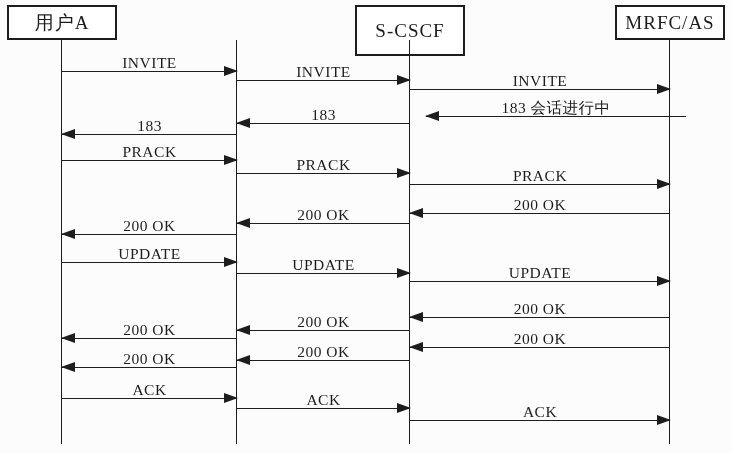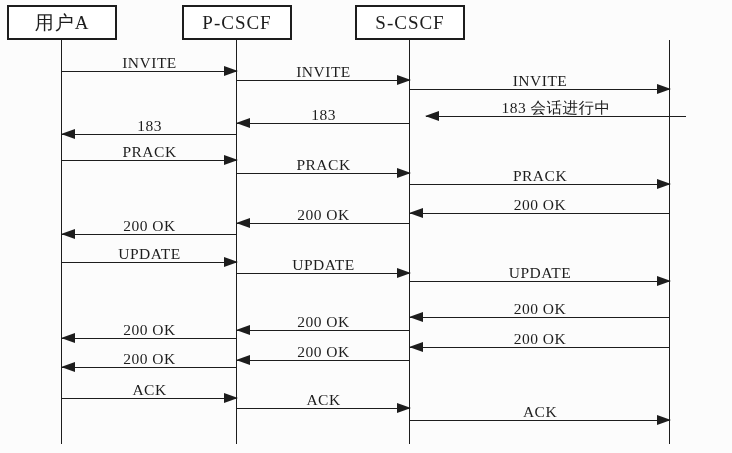--- a/index.html
+++ b/index.html
@@ -42,28 +42,28 @@
   }
 </style>
 </head>
 <body>
 
 <div id="stage" style="--line: #1d1d1d; --bg: #fcfcfc; --boxfill: #ffffff;">
     <div class="actor-box" style="left: 7px; top: 5px; width: 110px; height: 35px;">
       <span>用户A</span>
     </div>
     <div class="lifeline" style="left: 61px; top: 40px; height: 404px;"></div>
-    <div class="actor-box" style="left: 182px; top: 5px; width: 110px; height: 35px;">
-      <span>P-CSCF</span>
-    </div>
     <div class="lifeline" style="left: 236px; top: 40px; height: 404px;"></div>
-    <div class="actor-box" style="left: 355px; top: 5px; width: 110px; height: 35px;">
+    <div class="actor-box" style="left: 355px; top: 5px; width: 110px; height: 51px;">
       <span>S-CSCF</span>
     </div>
     <div class="lifeline" style="left: 409px; top: 40px; height: 404px;"></div>
+    <div class="actor-box" style="left: 615px; top: 5px; width: 110px; height: 35px;">
+      <span>MRFC/AS</span>
+    </div>
     <div class="lifeline" style="left: 669px; top: 40px; height: 404px;"></div>
     <div class="message" style="left: 62px; top: 71px; width: 175px;">
       <div class="arrowhead right"></div>
       <div class="msg-label">INVITE</div>
     </div>
     <div class="message" style="left: 237px; top: 80px; width: 173px;">
       <div class="arrowhead right"></div>
       <div class="msg-label">INVITE</div>
     </div>
     <div class="message" style="left: 410px; top: 89px; width: 260px;">

